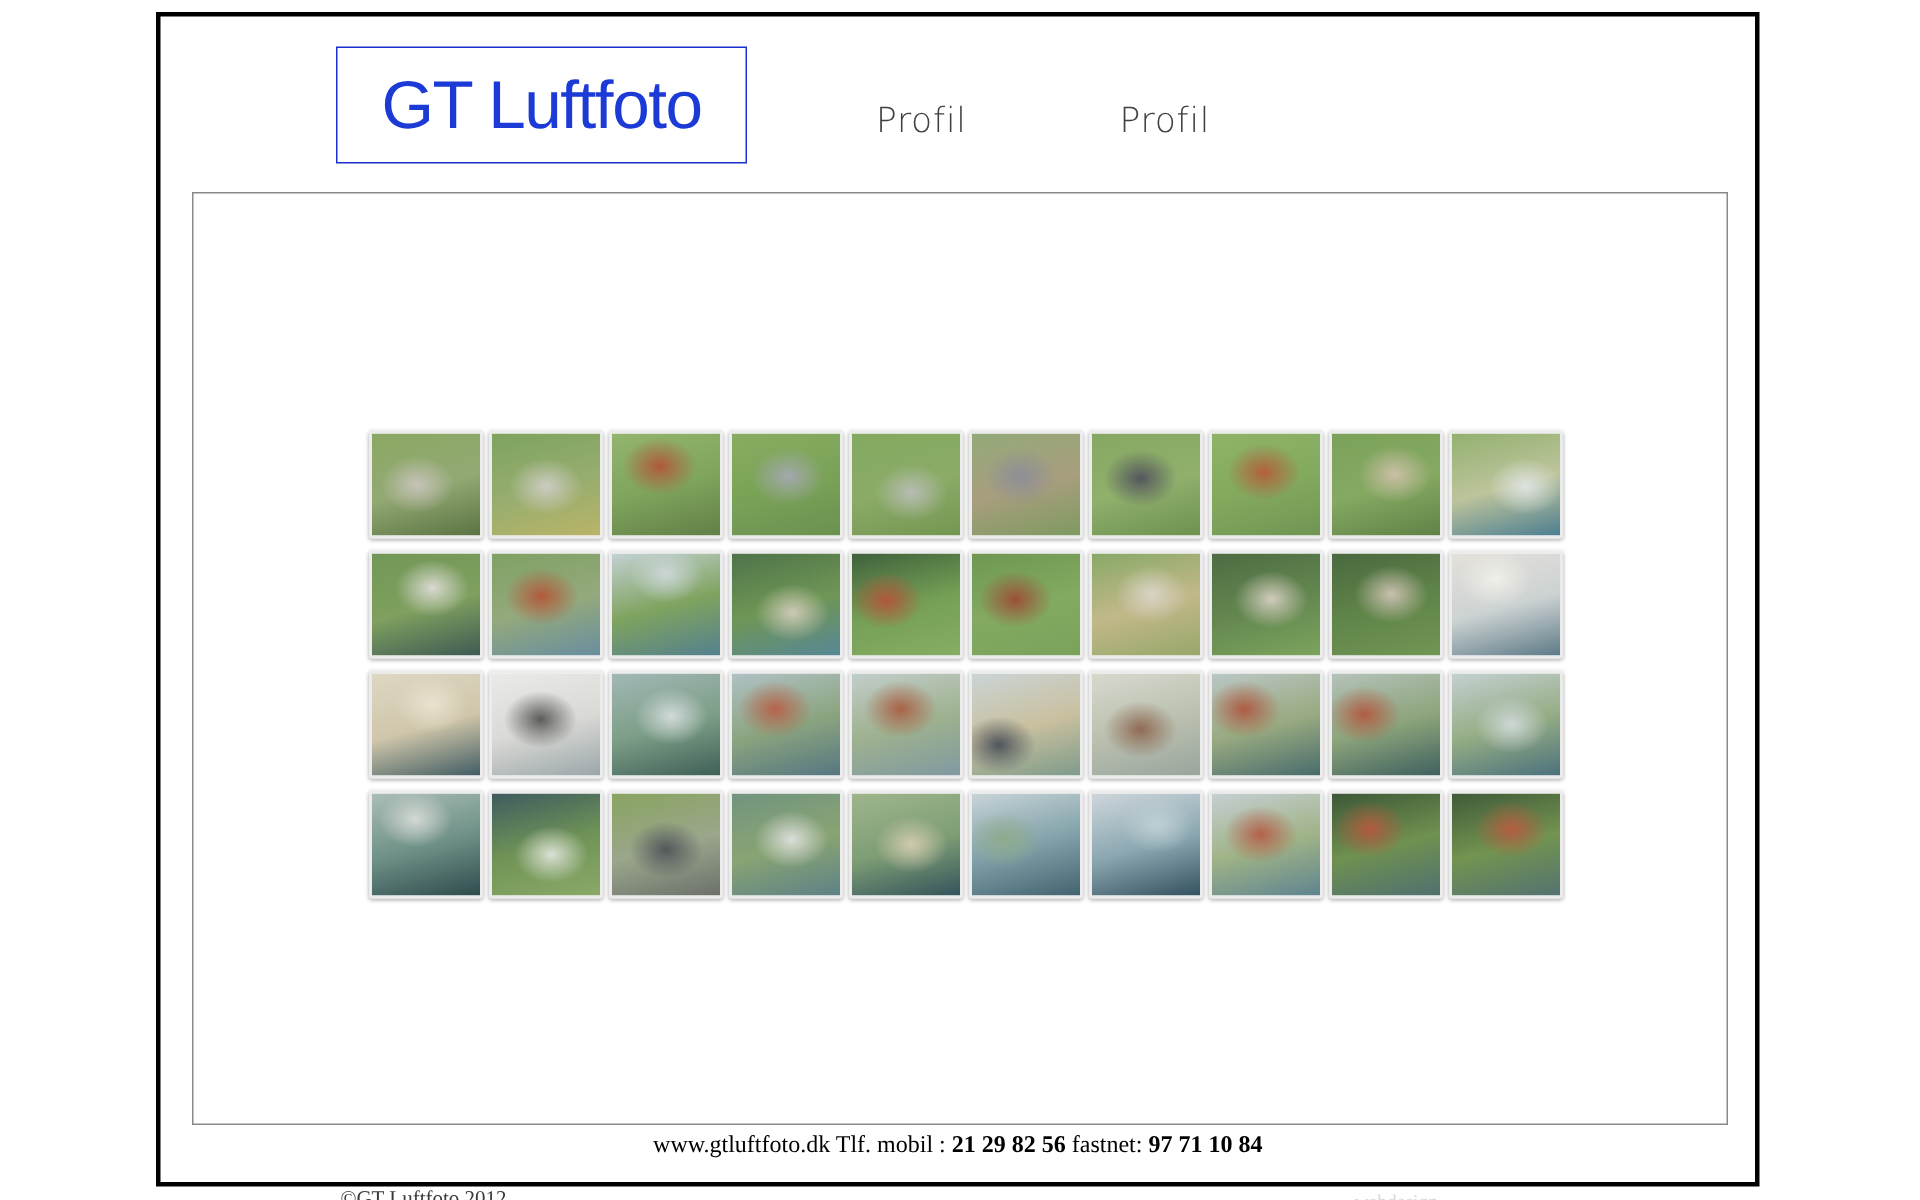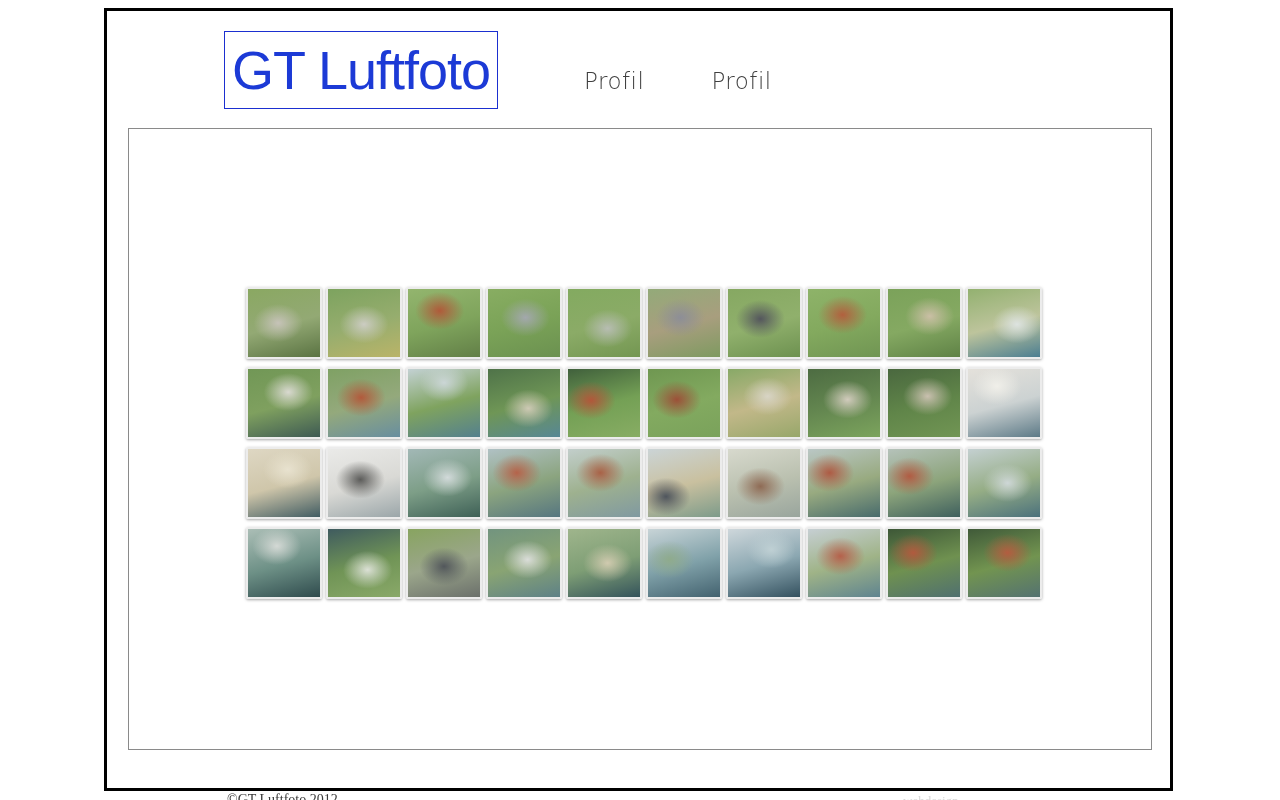--- a/index.html
+++ b/index.html
@@ -20,30 +20,30 @@
     position: absolute;
     left: 117px; top: 20px;
     width: 272px; height: 76px;
     border: 1px solid #1b2fd0;
     background: #ffffff;
     display: flex; align-items: center; justify-content: center;
     cursor: pointer;
   }
   .logo-text {
     font-family: "Liberation Sans", sans-serif;
-    font-size: 54px;
+    font-size: 45px;
     letter-spacing: -1px;
     color: #1c3ad6;
     white-space: nowrap;
   }
   .nav {
     position: absolute;
     left: 477px; top: 57px;
     display: flex;
-    column-gap: 67px;
+    column-gap: 102px;
   }
   .nav-link {
     font-family: "DejaVu Sans", sans-serif;
     font-weight: 300;
     font-size: 23px;
     color: #3f3f3f;
     letter-spacing: 0.5px;
     cursor: pointer;
     white-space: nowrap;
   }
@@ -150,17 +150,18 @@
         <div class="thumb" title="coastal factory with chimney" style="background: radial-gradient(55% 45% at 55% 45%, rgb(218, 221, 217) 0%, rgba(255, 255, 255, 0) 62%), linear-gradient(165deg, rgb(114, 148, 127) 0%, rgb(137, 164, 115) 52%, rgb(94, 129, 135) 100%);"></div>
         <div class="thumb" title="coastal spit with pier" style="background: radial-gradient(55% 45% at 55% 50%, rgb(208, 202, 175) 0%, rgba(255, 255, 255, 0) 62%), linear-gradient(165deg, rgb(159, 181, 140) 0%, rgb(126, 158, 117) 52%, rgb(52, 83, 91) 100%);"></div>
         <div class="thumb" title="fjord panorama with green shores" style="background: radial-gradient(55% 45% at 30% 45%, rgb(143, 171, 140) 0%, rgba(255, 255, 255, 0) 62%), linear-gradient(165deg, rgb(200, 212, 215) 0%, rgb(128, 161, 169) 52%, rgb(67, 98, 111) 100%);"></div>
         <div class="thumb" title="wide fjord view" style="background: radial-gradient(55% 45% at 60% 30%, rgb(191, 208, 212) 0%, rgba(255, 255, 255, 0) 62%), linear-gradient(165deg, rgb(206, 215, 219) 0%, rgb(139, 167, 177) 52%, rgb(52, 81, 95) 100%);"></div>
         <div class="thumb" title="coastal town with curving beach" style="background: radial-gradient(55% 45% at 45% 40%, rgb(181, 97, 75) 0%, rgba(255, 255, 255, 0) 62%), linear-gradient(165deg, rgb(198, 207, 211) 0%, rgb(159, 179, 135) 52%, rgb(95, 132, 144) 100%);"></div>
         <div class="thumb" title="shore house among woods" style="background: radial-gradient(55% 45% at 35% 35%, rgb(177, 90, 62) 0%, rgba(255, 255, 255, 0) 62%), linear-gradient(165deg, rgb(61, 87, 55) 0%, rgb(111, 145, 80) 52%, rgb(80, 112, 112) 100%);"></div>
         <div class="thumb" title="red-roofed shore house" style="background: radial-gradient(55% 45% at 55% 35%, rgb(179, 93, 64) 0%, rgba(255, 255, 255, 0) 62%), linear-gradient(165deg, rgb(64, 90, 57) 0%, rgb(114, 148, 80) 52%, rgb(84, 114, 113) 100%);"></div>
       </div>
   </div>
 
+  <div class="footer-line"><span>www.gtluftfoto.dk Tlf. mobil : </span><b>21 29 82 56</b><span> fastnet: </span><b>97 71 10 84</b></div>
 
 </div>
 
 <div class="copyright">©GT Luftfoto 2012</div>
 <div class="credit">webdesign</div>
 
 </body></html>

